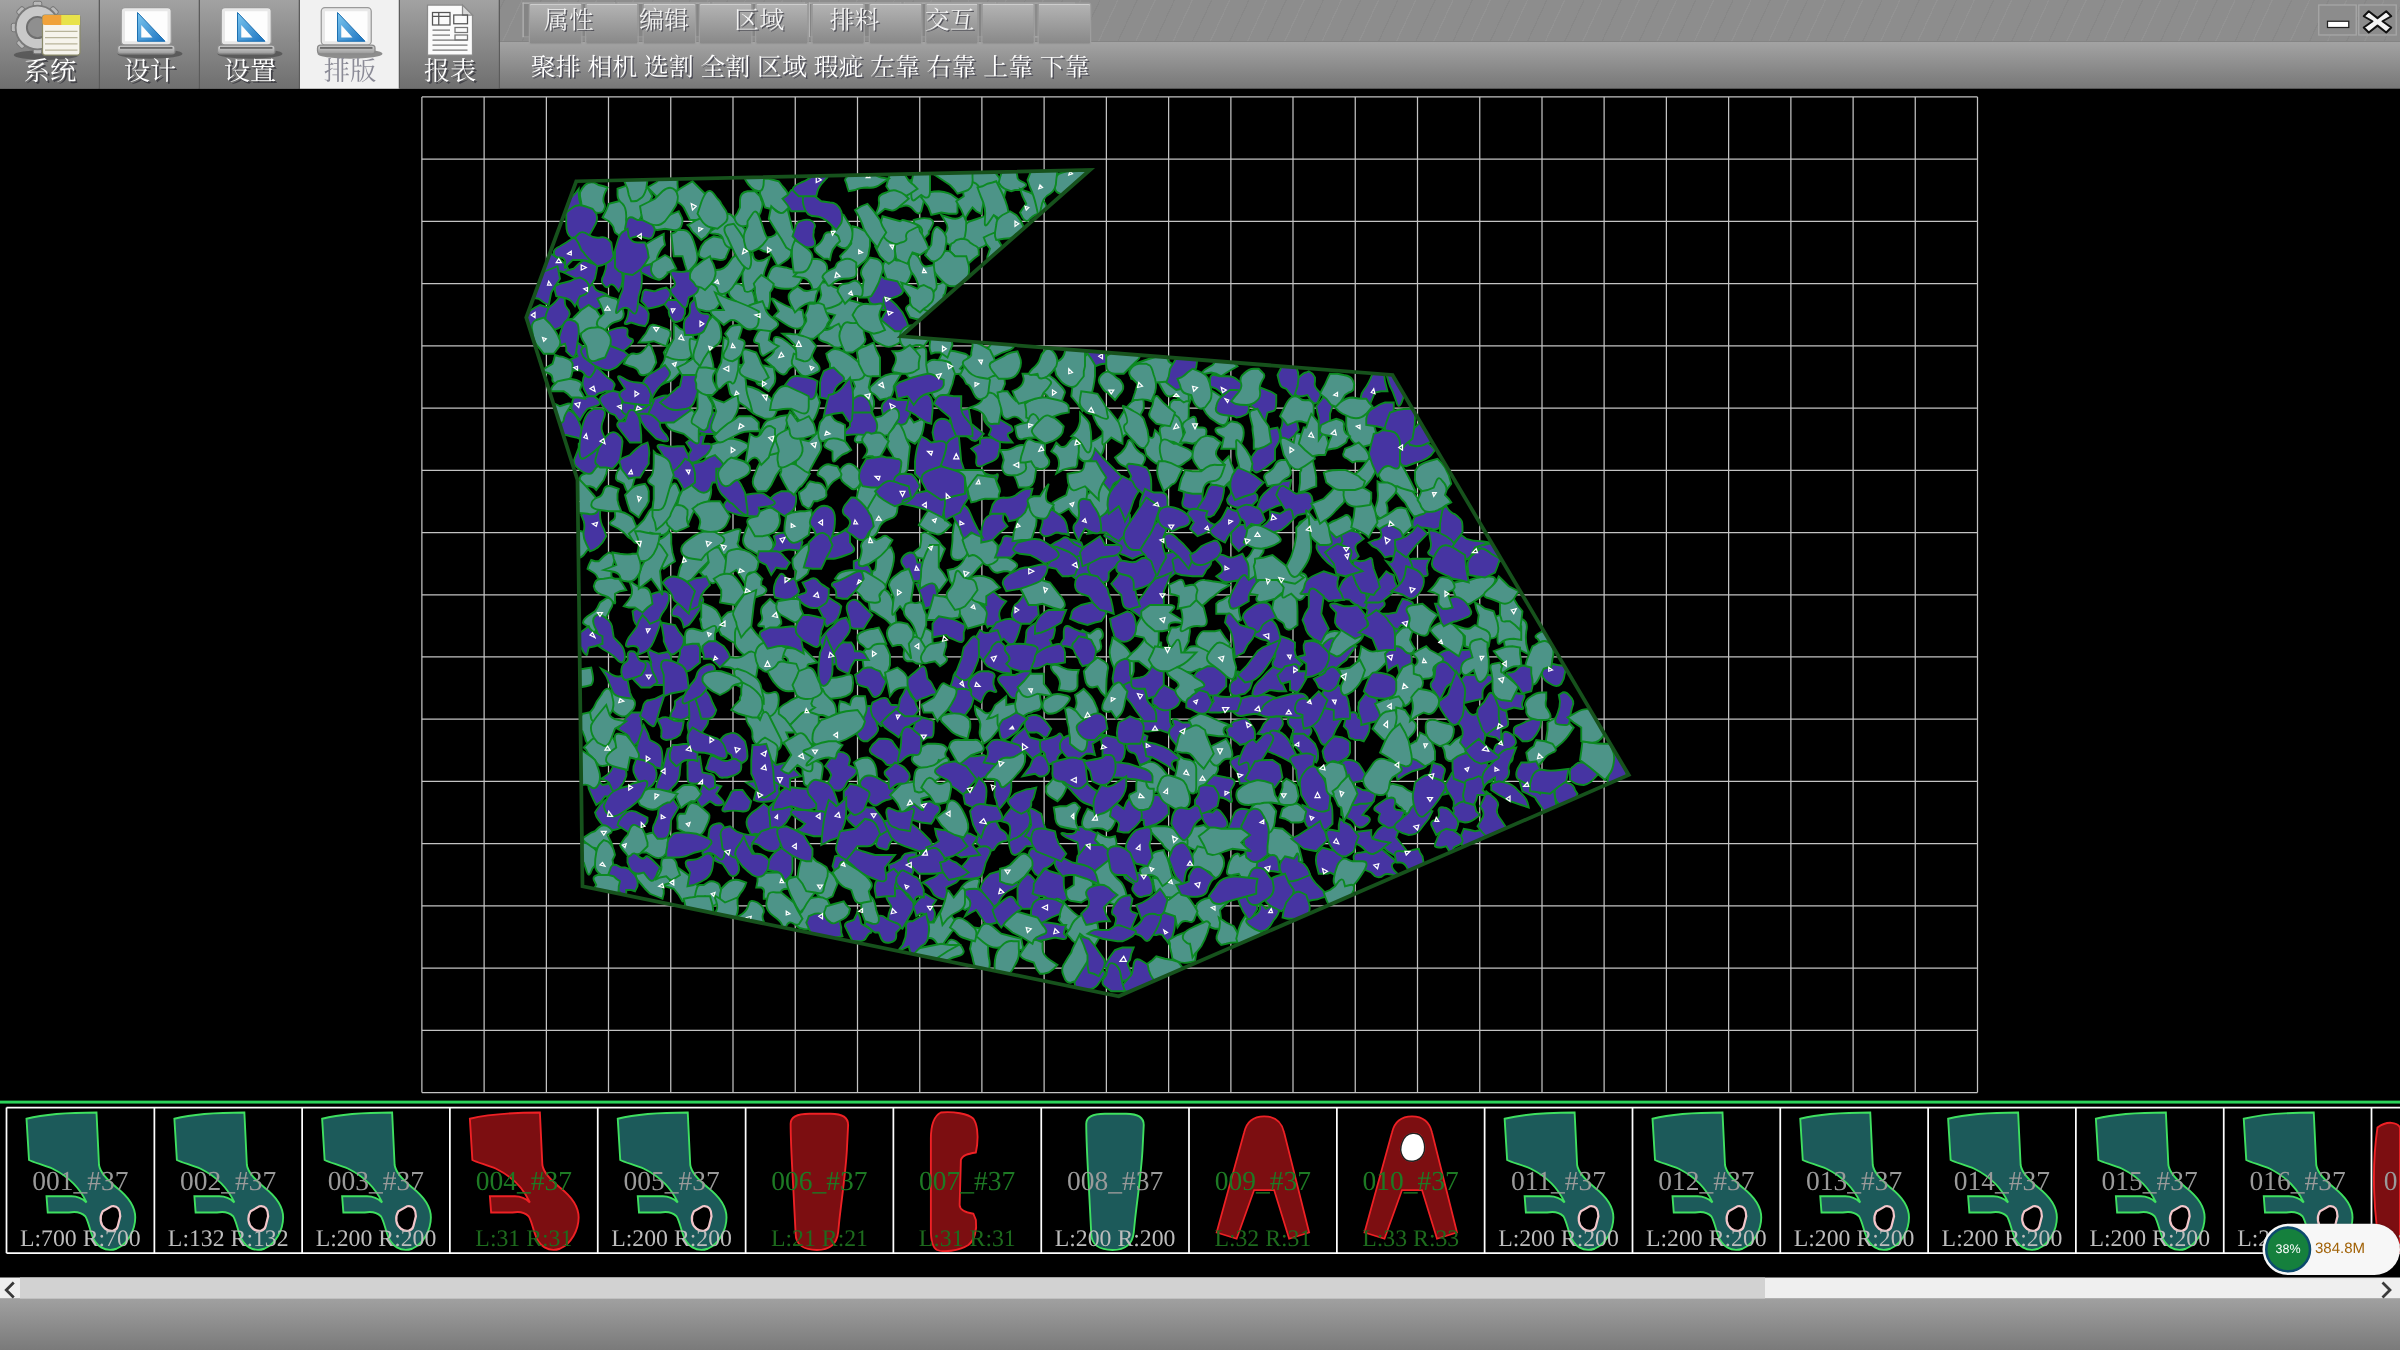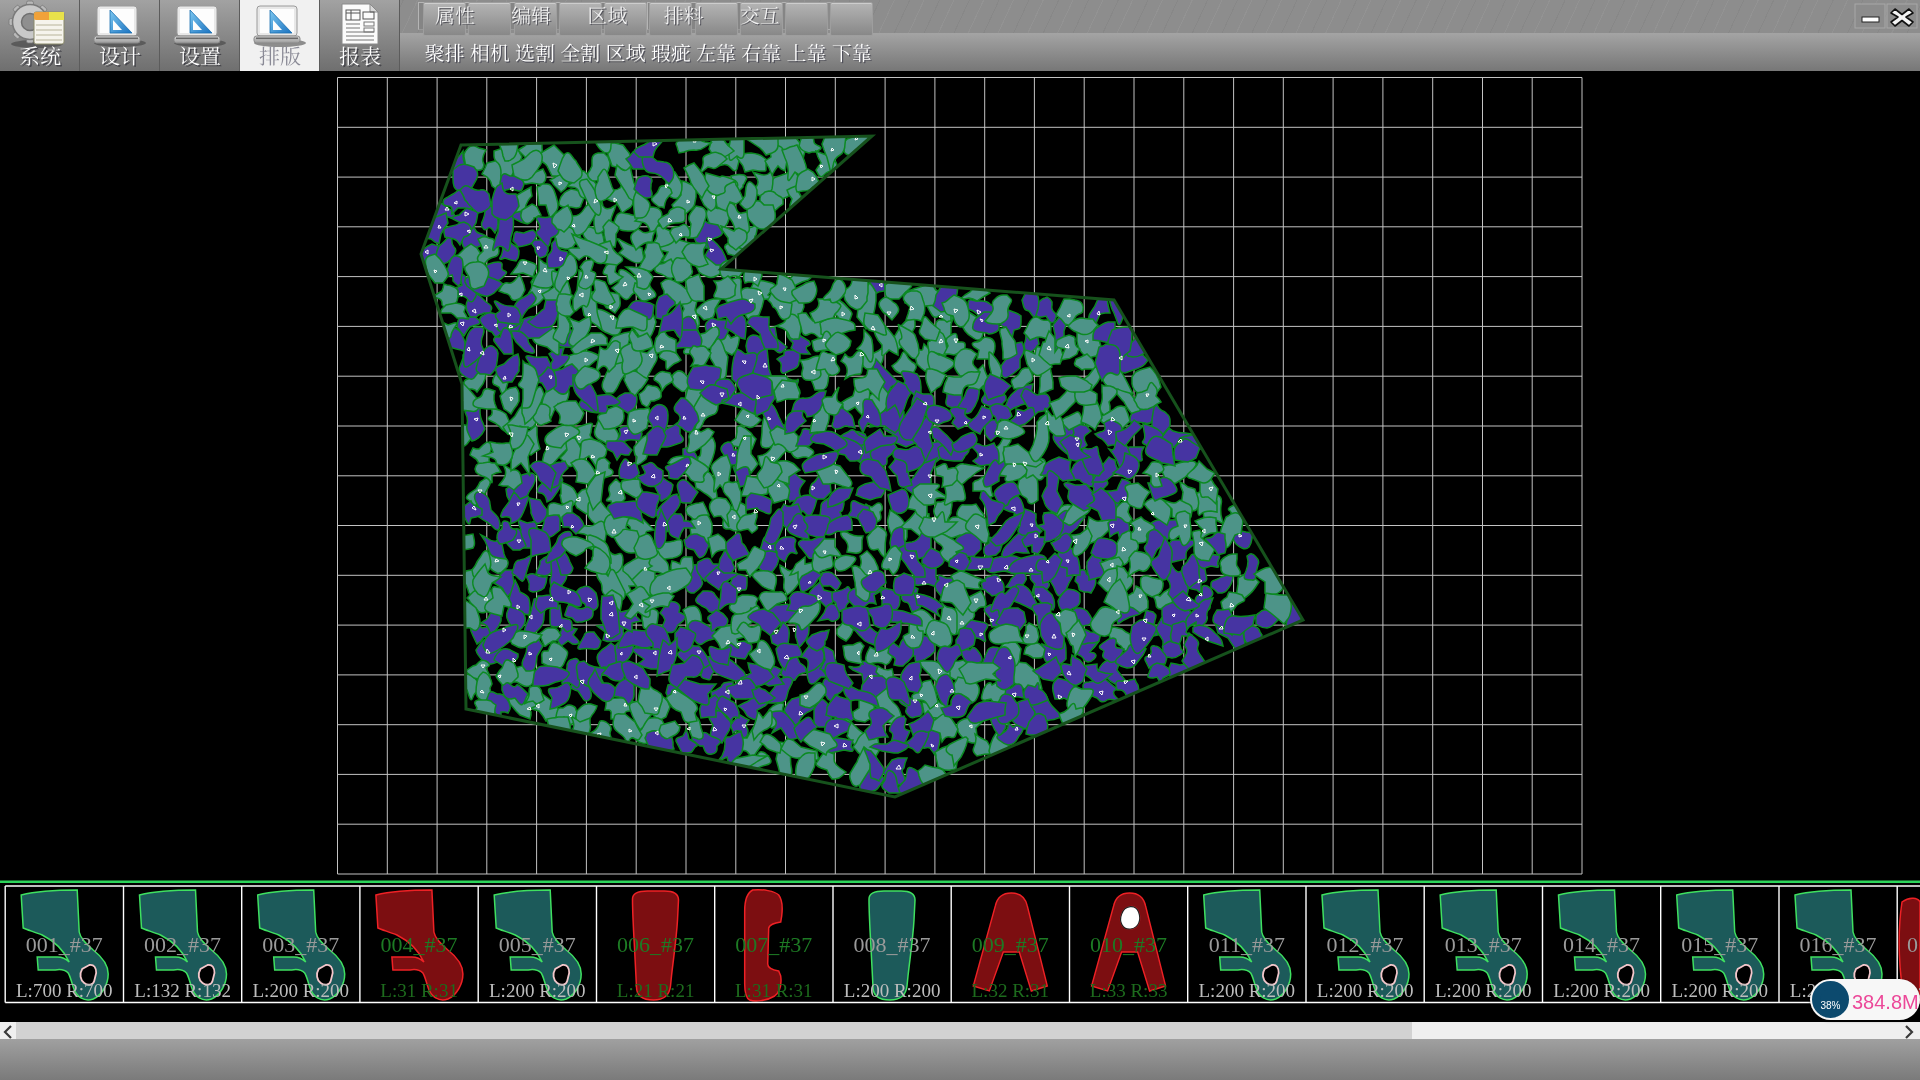--- a/index.html
+++ b/index.html
@@ -8,22 +8,22 @@
 .tab{position:absolute;top:2px;width:74px;height:28px;background:#858585;border:1px solid #b5b5b5;border-bottom-color:#999}
 #tabpad{position:absolute;top:2px;left:798px;width:62px;height:28px;background:#8b8b8b;border:1px solid #adadad}
 .sbtn{position:absolute;top:1.5px;width:43px;height:34px;background:linear-gradient(#b4b4b4,#888);border:1px solid #9e9e9e;border-radius:2px;box-shadow:inset 0 1px 0 rgba(255,255,255,.35)}
 .bigb{position:absolute;top:0;height:71px;width:80px;background:linear-gradient(#a2a2a2,#6f6f6f);border-right:1px solid #5c5c5c}
 .bigb.sel{background:#f1f1f1}
 #thumbbg{position:absolute;left:0;top:882.5px;width:1920px;height:140px;background:#000}
 #scroll{position:absolute;left:0;top:1022px;width:1920px;height:17px;background:#efefef}
 #thumbsc{position:absolute;left:16px;top:1022px;width:1396px;height:17px;background:#d2d2d2}
 #status{position:absolute;left:0;top:1039px;width:1920px;height:41px;background:linear-gradient(#a0a0a0,#7a7a7a)}
 #pill{position:absolute;left:1810px;top:979px;width:110px;height:41px;background:#f7f7f7;border-radius:21px;box-shadow:0 1px 3px rgba(0,0,0,.4)}
-#pct{position:absolute;left:1812px;top:981px;width:37px;height:37px;border-radius:50%;background:#0c4a6e;border:8px solid #0c4a6e;color:#fff;font-size:10px;text-align:center;line-height:33px}
-#mem{position:absolute;left:1852px;top:991px;color:#ec4899;font-size:20px}
+#pct{position:absolute;left:1812px;top:981px;width:37px;height:37px;border-radius:50%;background:#15803d;border:2px solid #0c4a6e;color:#fff;font-size:10px;text-align:center;line-height:33px}
+#mem{position:absolute;left:1852px;top:991px;color:#a16207;font-size:12px}
 </style></head><body>
 <div id="row1"></div>
 <div id="row2"></div>
 <div class="tab" style="left:418px"></div>
 <div class="tab" style="left:494.2px"></div>
 <div class="tab" style="left:570.4px"></div>
 <div class="tab" style="left:646.6px"></div>
 <div class="tab" style="left:722.8px"></div>
 <div id="tabpad"></div>
 <div class="sbtn" style="left:423.0px"></div>

